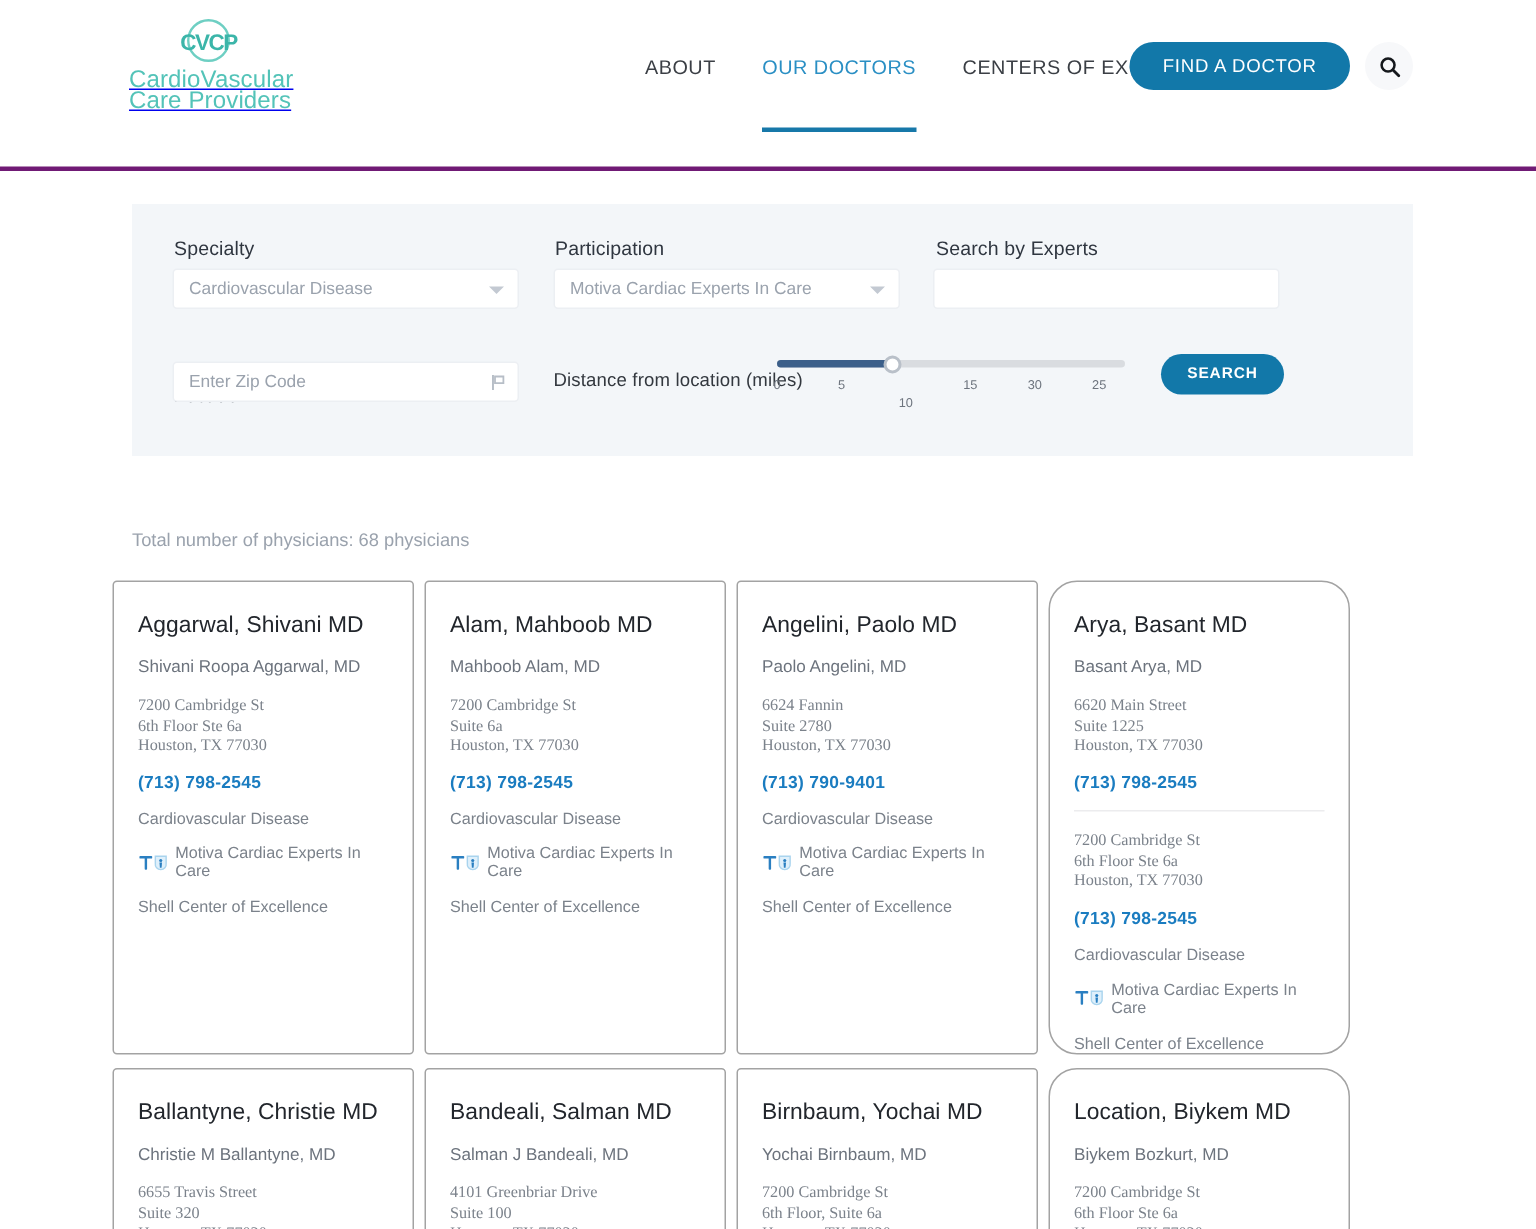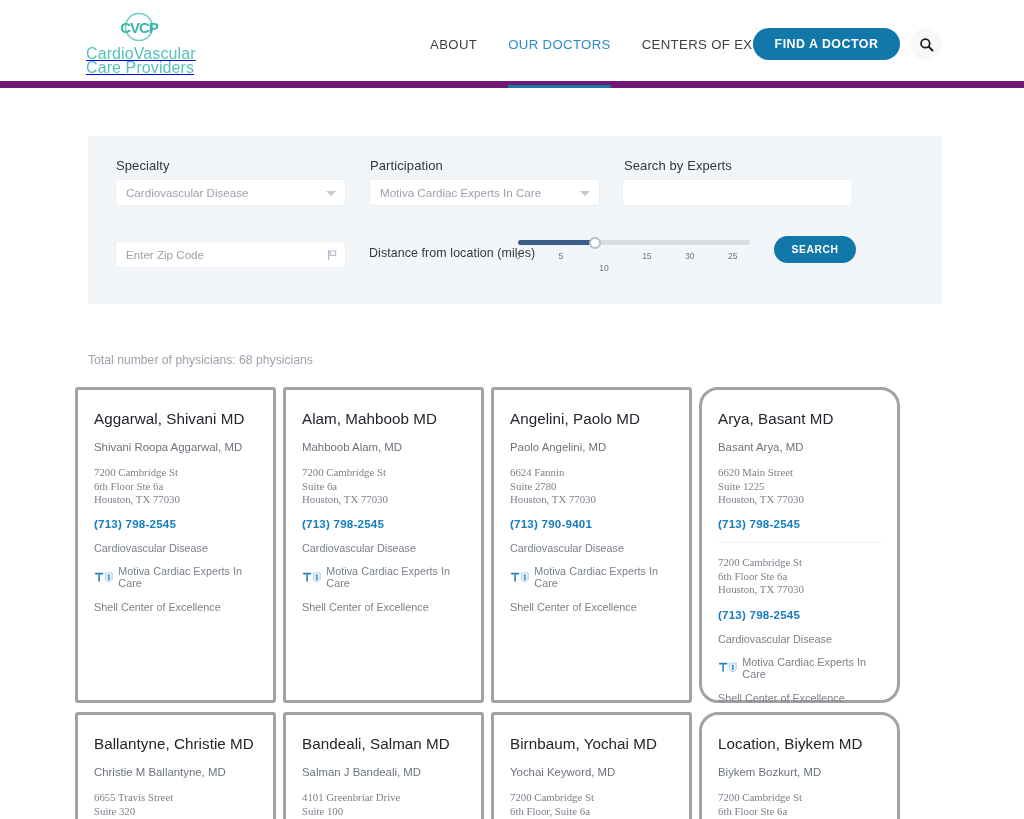--- a/index.html
+++ b/index.html
@@ -9,23 +9,23 @@
     width: 1024px; height: 819px;
     overflow: hidden;
     background: #ffffff;
     font-family: "Liberation Sans", sans-serif;
     -webkit-font-smoothing: antialiased;
   }
 
   
   .site-header {
     position: relative;
-    height: 88px;
+    height: 114px;
     background: #ffffff;
-    border-bottom: 7px solid #701a75;
+    border-bottom: 3px solid #701a75;
     display: flex;
     align-items: center;
   }
   .logo-block {
     position: absolute;
     left: 84px; top: 10px;
     width: 110px;
     text-align: center;
     line-height: 1;
   }
@@ -73,21 +73,20 @@
     position: absolute;
     left: 753px; top: 28px;
     width: 147px; height: 32px;
     border: none; border-radius: 17px;
     background: #1278a9;
     color: #ffffff;
     font-size: 12.4px;
     letter-spacing: .5px;
     font-family: "Liberation Sans", sans-serif;
     cursor: pointer;
-    font-weight: bold;
   }
   .search-circle {
     position: absolute;
     left: 910px; top: 28px;
     width: 32px; height: 32px;
     border-radius: 50%;
     background: #f7f8fa;
     display: flex; align-items: center; justify-content: center;
     cursor: pointer;
   }
@@ -184,21 +183,21 @@
   .cards-area {
     position: absolute;
     left: 75px; top: 387px;
     width: 841px;
   }
   .card-row { display: flex; margin-bottom: 9px; }
   .card {
     width: 201px;
     margin-right: 7px;
     background: #ffffff;
-    border: 3px solid #a3a3a3;
+    border: 1px solid #a3a3a3;
     border-radius: 3px;
     padding: 20px 16px 14px 16px;
   }
   .card:last-child { margin-right: 0; border-radius: 19px; }
   .card-row.row-1 .card { height: 316px; }
   .card-row.row-2 .card { height: 160px; overflow: hidden; }
 
   .doc-name {
     font-size: 15.2px;
     color: #22262c;
@@ -414,21 +413,21 @@
         <div class="doc-fullname">Christie M Ballantyne, MD</div>
         <div class="doc-addr">6655 Travis Street<br>Suite 320<br>Houston, TX 77030</div>
       </div>
       <div class="card">
         <h3 class="doc-name">Bandeali, Salman MD</h3>
         <div class="doc-fullname">Salman J Bandeali, MD</div>
         <div class="doc-addr">4101 Greenbriar Drive<br>Suite 100<br>Houston, TX 77030</div>
       </div>
       <div class="card">
         <h3 class="doc-name">Birnbaum, Yochai MD</h3>
-        <div class="doc-fullname">Yochai Keyword, MD</div>
+        <div class="doc-fullname">Yochai Birnbaum, MD</div>
         <div class="doc-addr">7200 Cambridge St<br>6th Floor, Suite 6a<br>Houston, TX 77030</div>
       </div>
       <div class="card">
         <h3 class="doc-name">Location, Biykem MD</h3>
         <div class="doc-fullname">Biykem Bozkurt, MD</div>
         <div class="doc-addr">7200 Cambridge St<br>6th Floor Ste 6a<br>Houston, TX 77030</div>
       </div>
     </div>
   </div>
 

